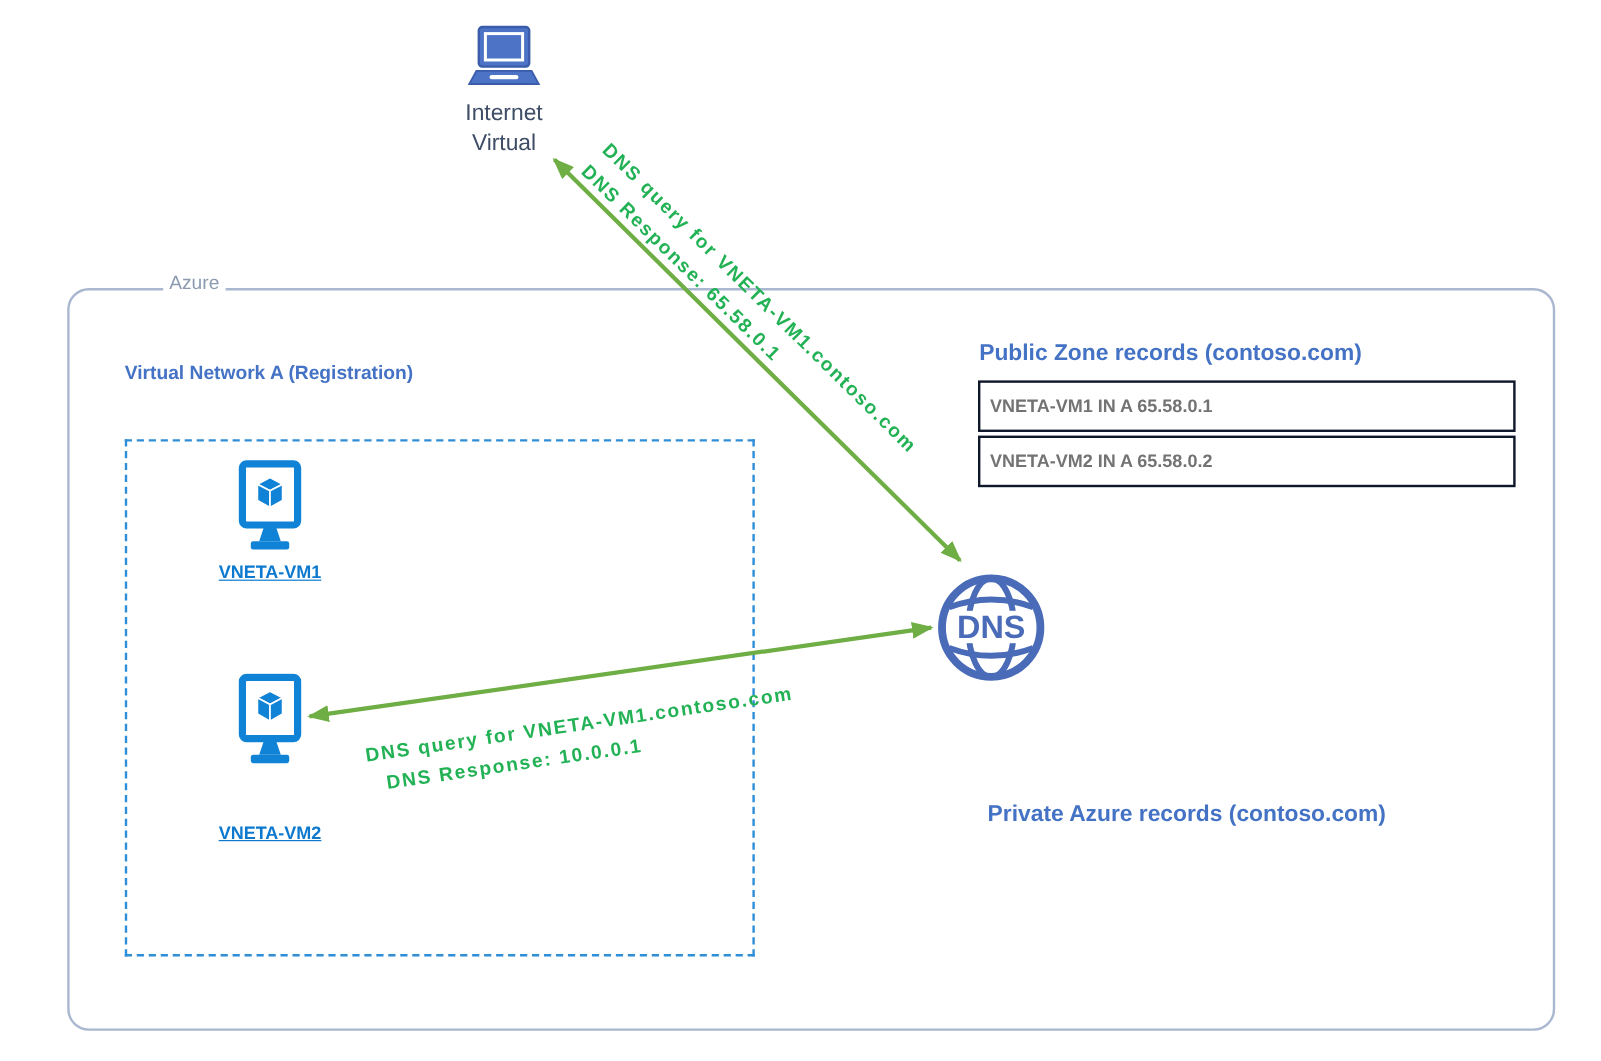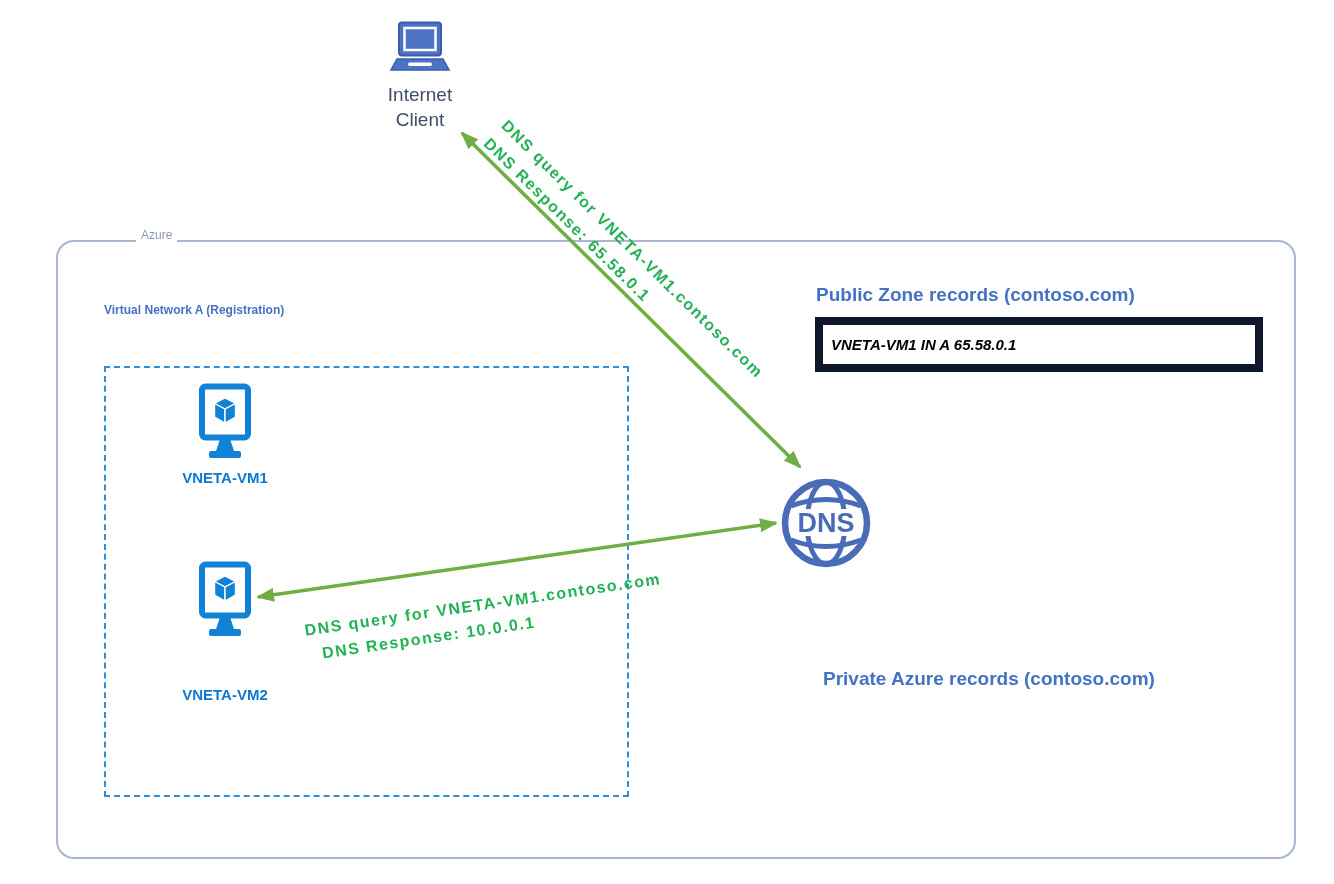--- a/index.html
+++ b/index.html
@@ -15,51 +15,51 @@
     font-size:19px;line-height:25px;color:#3f4d66;font-weight:500;
   }
 
   
   #azure-box{
     left:56px;top:240px;width:1236px;height:615px;
     border:2px solid #aab7d0;border-radius:18px;background:transparent;
   }
   #azure-label{
     left:136px;top:228px;background:#ffffff;padding:0 5px;
-    font-size:12px;color:#8c9ab0;font-weight:500;
+    font-size:16px;color:#8c9ab0;font-weight:500;
   }
 
   
-  #vnet-title{left:104px;top:303px;font-size:12px;font-weight:bold;color:#4472c4;}
+  #vnet-title{left:104px;top:303px;font-size:16px;font-weight:bold;color:#4472c4;}
   #vnet-boundary{
     left:104px;top:366px;width:521px;height:427px;
     border:2px dashed #2e8fd8;
   }
   .vm-label{
-    width:130px;text-align:center;font-size:15px;font-weight:bold;color:#0c79cf;
+    width:130px;text-align:center;font-size:15px;font-weight:bold;color:#0c79cf;text-decoration:underline;
   }
   #vm1-label{left:160px;top:469px;}
   #vm2-label{left:160px;top:686px;}
   #vm1-icon{left:196px;top:383px;}
   #vm2-icon{left:196px;top:561px;}
 
   
   #dns-icon{left:778px;top:475px;}
 
   
   .zone-title{font-size:19px;font-weight:bold;color:#4472c4;}
   #public-zone-title{left:816px;top:284px;}
   #private-zone-title{left:823px;top:668px;}
   .zone-table{width:448px;}
   #public-zone-table{left:815px;top:317px;}
   #private-zone-table{left:822px;top:700px;}
   .zone-row{
-    height:39px;border:8px solid #0f172a;margin-bottom:3px;background:#ffffff;
-    font-size:15px;font-weight:bold;color:#000000;
-    line-height:39px;padding-left:8px;font-style:italic;
+    height:39px;border:2px solid #0f172a;margin-bottom:3px;background:#ffffff;
+    font-size:15px;font-weight:bold;color:#737373;
+    line-height:39px;padding-left:8px;
   }
 
   
   #arrow-layer{left:0;top:0;pointer-events:none;}
 
   
   .arrow-text{
     font-size:16px;font-weight:bold;color:#22b255;letter-spacing:1.5px;
     line-height:25px;white-space:nowrap;
   }
@@ -73,21 +73,21 @@
 <div id="canvas">
 
   <svg class="abs" style="left:386px;top:20px;" width="68" height="58" viewBox="0 0 68 58">
     <rect x="13" y="2.5" width="42" height="33" rx="3" fill="#4d73c6" stroke="#3a5caa" stroke-width="2"></rect>
     <rect x="18.5" y="8" width="31" height="22" fill="#4d73c6" stroke="#ffffff" stroke-width="2.5"></rect>
     <polygon points="11,39 57,39 63,50 5,50" fill="#4d73c6" stroke="#3a5caa" stroke-width="1.5"></polygon>
     <rect x="22" y="42.5" width="24" height="3.5" rx="1.7" fill="#ffffff"></rect>
   </svg>
   <div class="abs" id="client-label">
     <div>Internet</div>
-    <div>Client</div>
+    <div>Virtual</div>
   </div>
 
   <div class="abs" id="azure-box"></div>
   <div class="abs" id="azure-label">Azure</div>
 
   <div class="abs" id="vnet-title">Virtual Network A (Registration)</div>
   <div class="abs" id="vnet-boundary"></div>
 
   <svg class="abs" id="vm1-icon" width="58" height="80" viewBox="0 0 58 80">
     <rect x="6" y="3.5" width="46" height="51" rx="3.5" fill="#ffffff" stroke="#1083d6" stroke-width="6"></rect>
@@ -118,20 +118,21 @@
     <ellipse cx="48" cy="48" rx="19" ry="41" fill="none" stroke="#4a6bb8" stroke-width="5"></ellipse>
     <path d="M 13,31 Q 48,18 83,31" fill="none" stroke="#4a6bb8" stroke-width="5"></path>
     <path d="M 13,65 Q 48,78 83,65" fill="none" stroke="#4a6bb8" stroke-width="5"></path>
     <rect x="19" y="34" width="58" height="27" fill="#ffffff"></rect>
     <text x="48" y="57" text-anchor="middle" font-family="Liberation Sans, sans-serif" font-size="27" font-weight="bold" fill="#4a6bb8">DNS</text>
   </svg>
 
   <div class="abs zone-title" id="public-zone-title">Public Zone records (contoso.com)</div>
   <div class="abs zone-table" id="public-zone-table">
     <div class="zone-row">VNETA-VM1 IN A 65.58.0.1</div>
+    <div class="zone-row">VNETA-VM2 IN A 65.58.0.2</div>
   </div>
 
   <div class="abs zone-title" id="private-zone-title">Private Azure records (contoso.com)</div>
   <div class="abs zone-table" id="private-zone-table">
   </div>
 
   <svg class="abs" id="arrow-layer" width="1334" height="884" viewBox="0 0 1334 884">
     <defs>
       <marker id="ah-end" markerUnits="userSpaceOnUse" markerWidth="18" markerHeight="14" refX="16" refY="7" orient="auto">
         <polygon points="0,0 18,7 0,14" fill="#6fae44"></polygon>

